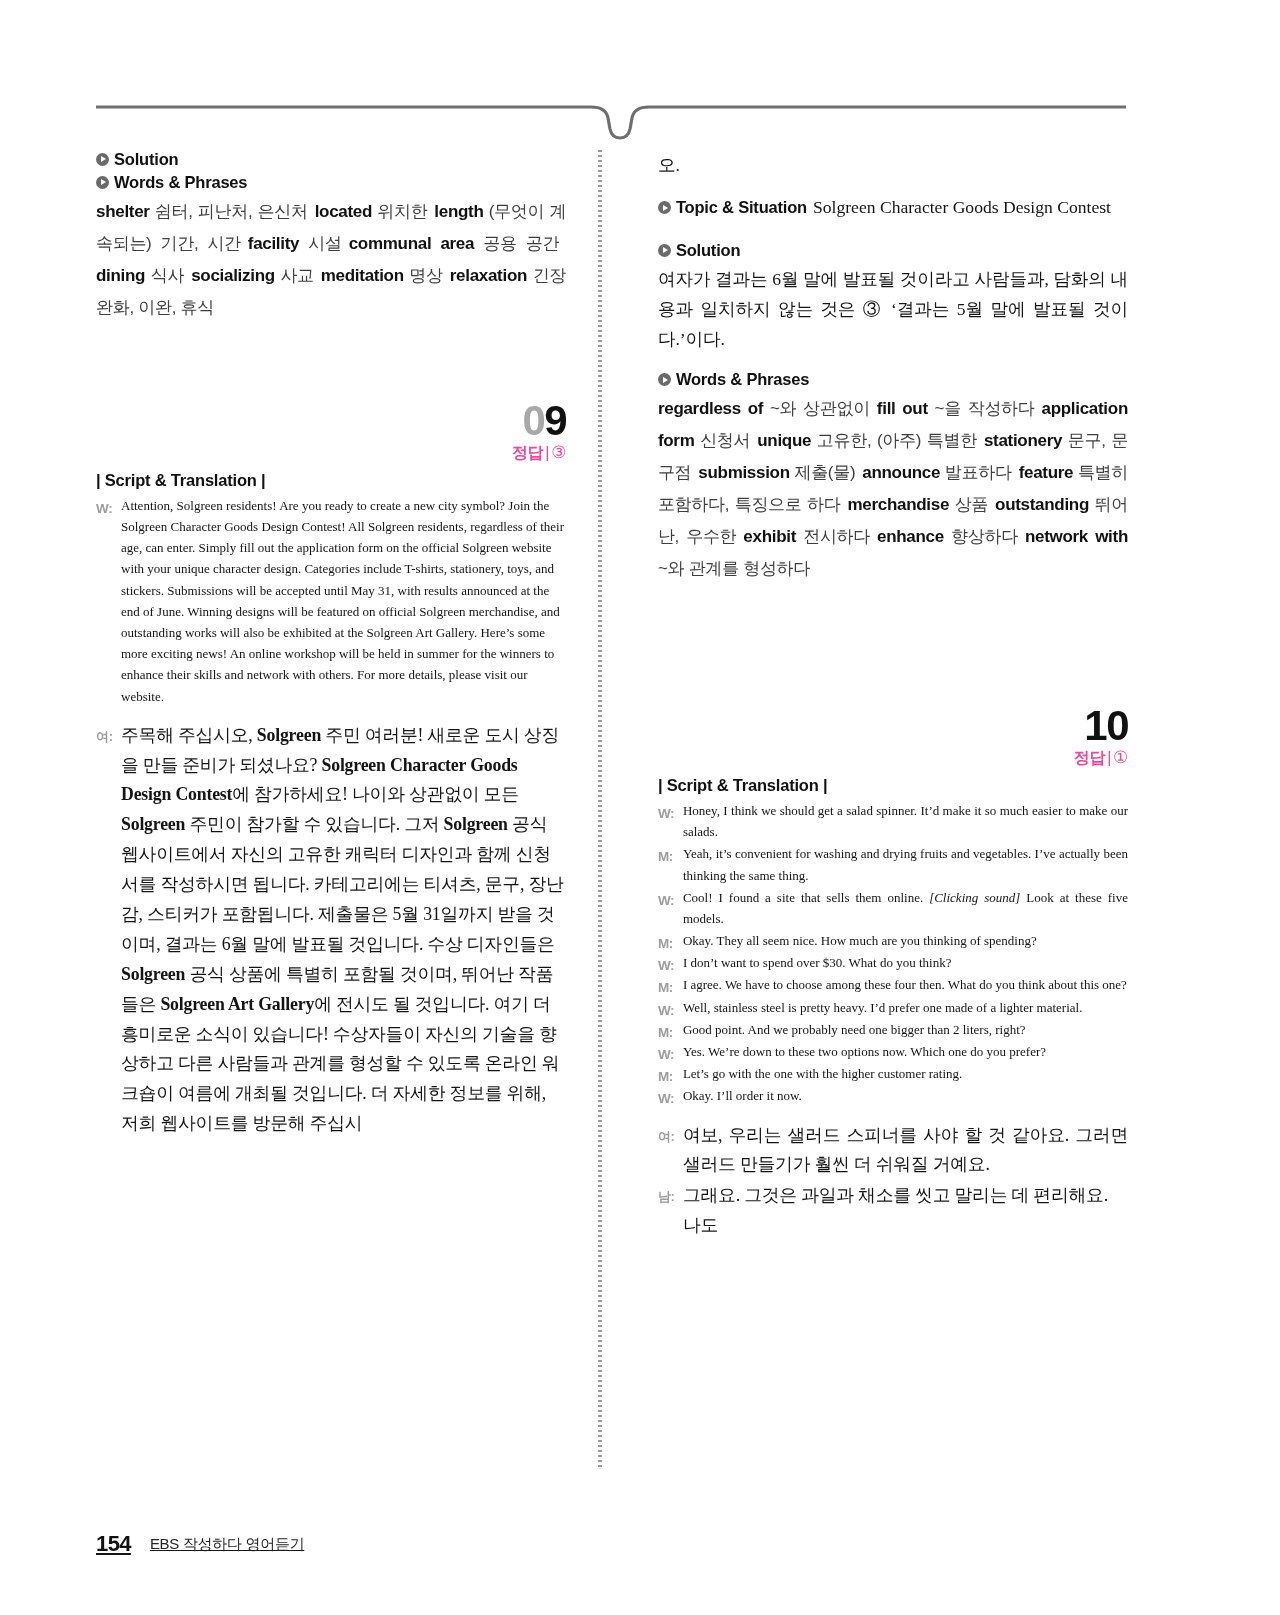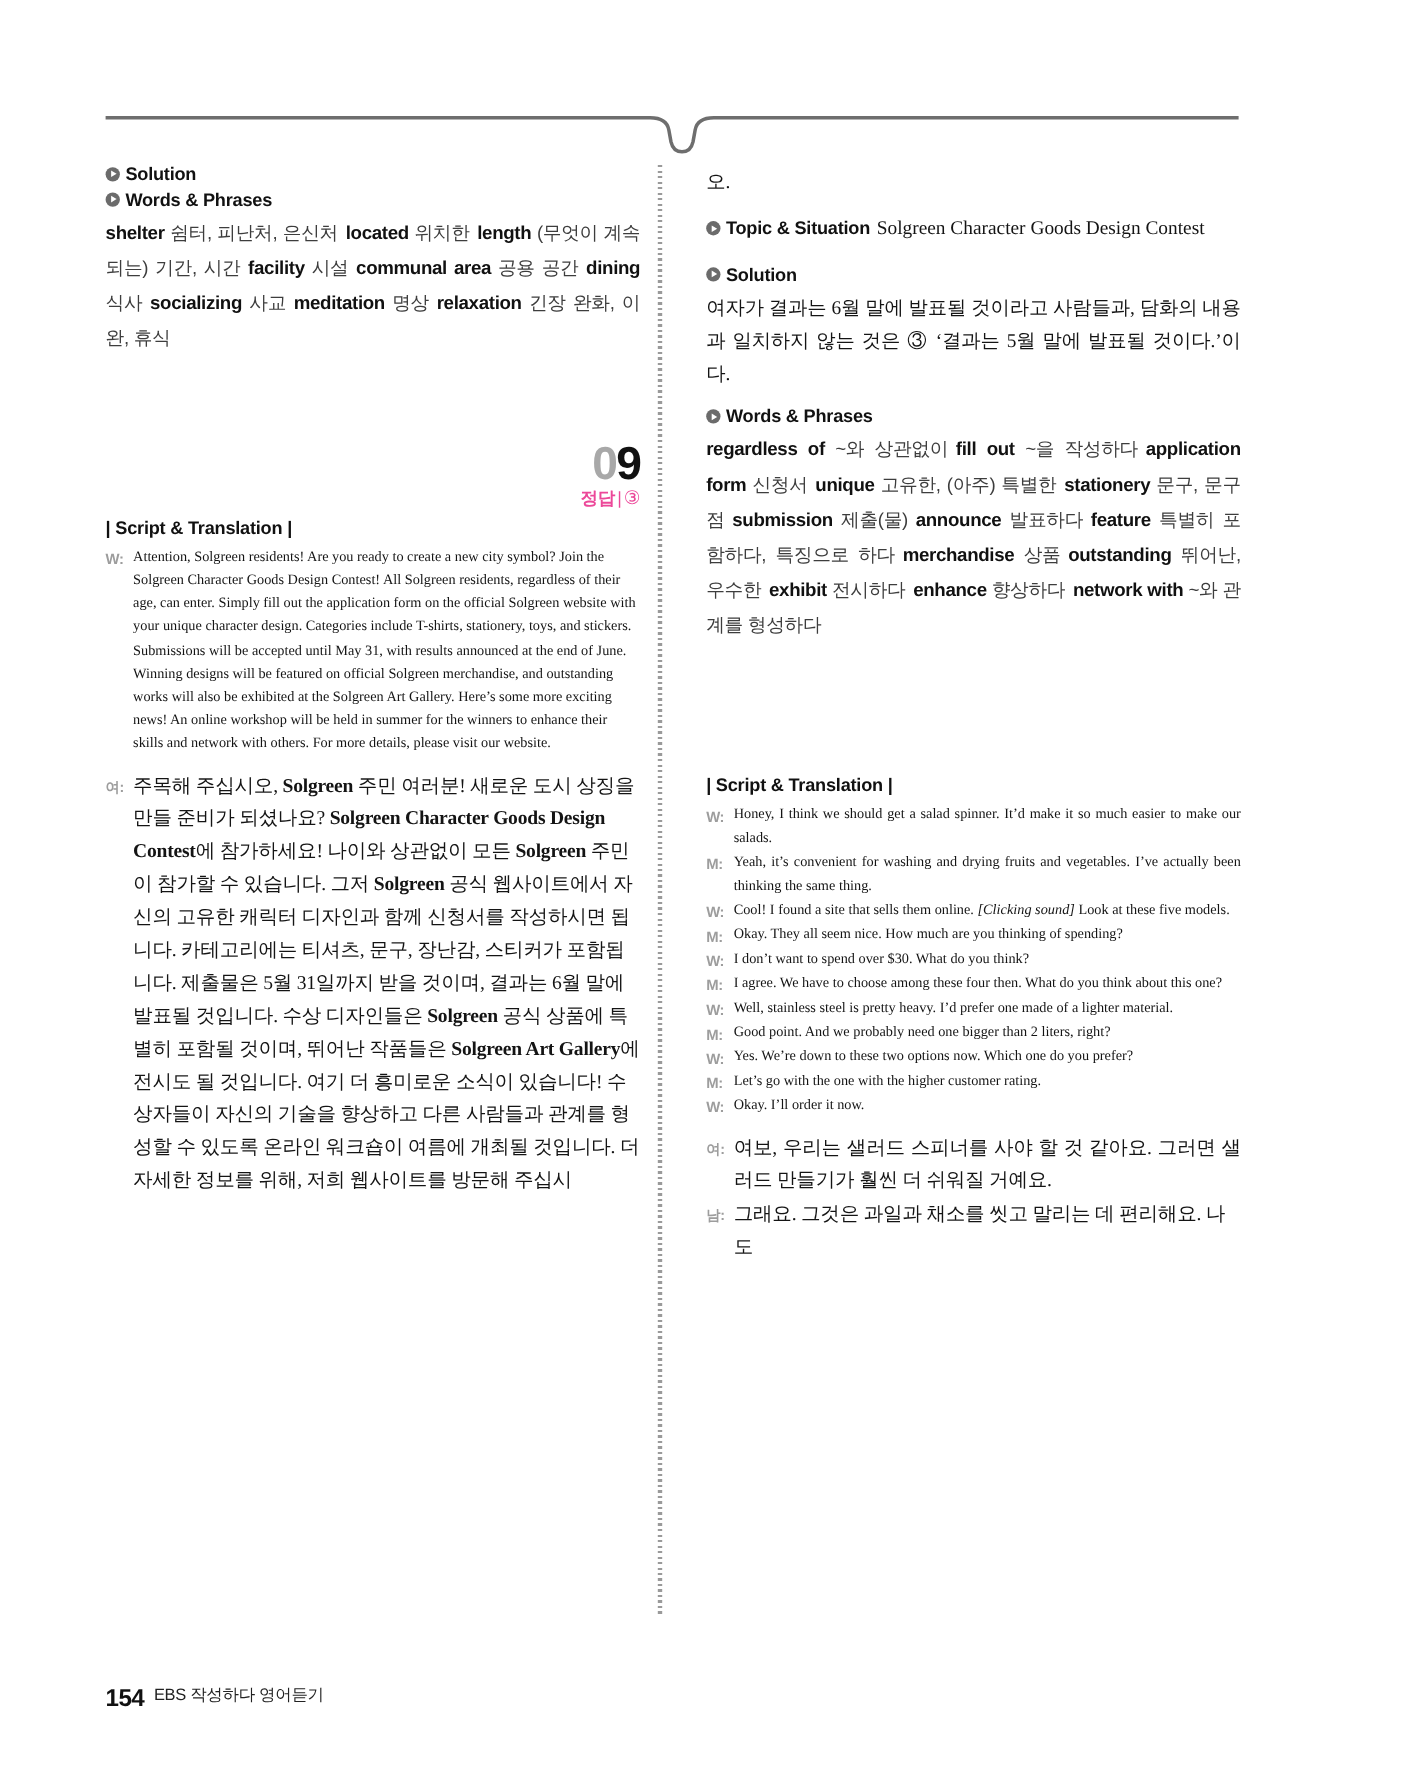--- a/index.html
+++ b/index.html
@@ -26,21 +26,21 @@
   }
 
   
   .page {
     position: absolute;
     top: 150px;
     left: 96px;
     width: 1032px;
     height: 1320px;
     display: flex;
-    gap: 0;
+    gap: 16px;
   }
   .col {
     width: 494px;
     position: relative;
   }
   .col-left { padding-right: 10px; }
   .col-right { padding-left: 34px; }
 
   .divider {
     width: 4px;
@@ -193,22 +193,23 @@
   .lastline { text-align: left; }
 
   .trans-block { margin-top: 14px; }
 
   
   .footer {
     position: absolute;
     left: 96px;
     bottom: 58px;
     display: flex;
-    align-items: flex-start;
-    gap: 9px;
+    align-items: center;
+    gap: 19px;
+    text-decoration: underline;
   }
   .foot-num {
     font-family: "Liberation Sans", "DejaVu Sans", sans-serif;
     font-weight: bold;
     font-size: 22px;
     color: #111;
     letter-spacing: -0.6px;
   }
   .foot-txt {
     font-family: "Liberation Sans", "DejaVu Sans", sans-serif;
@@ -291,20 +292,24 @@
     <div>
       <div class="sec-head">
         <span class="bullet-ico"></span><span>Words &amp; Phrases</span>
       </div>
       <p class="wp-body"><span class="wp-en">regardless of</span> <span class="wp-kr">~와 상관없이</span><span class="wp-sp"></span><span class="wp-en">fill out</span> <span class="wp-kr">~을 작성하다</span><span class="wp-sp"></span><span class="wp-en">application form</span> <span class="wp-kr">신청서</span><span class="wp-sp"></span><span class="wp-en">unique</span> <span class="wp-kr">고유한, (아주) 특별한</span><span class="wp-sp"></span><span class="wp-en">stationery</span> <span class="wp-kr">문구, 문구점</span><span class="wp-sp"></span><span class="wp-en">submission</span> <span class="wp-kr">제출(물)</span><span class="wp-sp"></span><span class="wp-en">announce</span> <span class="wp-kr">발표하다</span><span class="wp-sp"></span><span class="wp-en">feature</span> <span class="wp-kr">특별히 포함하다, 특징으로 하다</span><span class="wp-sp"></span><span class="wp-en">merchandise</span> <span class="wp-kr">상품</span><span class="wp-sp"></span><span class="wp-en">outstanding</span> <span class="wp-kr">뛰어난, 우수한</span><span class="wp-sp"></span><span class="wp-en">exhibit</span> <span class="wp-kr">전시하다</span><span class="wp-sp"></span><span class="wp-en">enhance</span> <span class="wp-kr">향상하다</span><span class="wp-sp"></span><span class="wp-en">network with</span> <span class="wp-kr">~와 관계를 형성하다</span></p>
     </div>
 
     <div style="height:120px"></div>
 
     <div>
+      <div class="qhead">
+        <div class="qnum"><span class="dim"></span><span class="lit">10</span></div>
+        <div class="qans"><span>정답</span><span class="sep">|</span><span class="circ">①</span></div>
+      </div>
       <div class="st-label">| Script &amp; Translation |</div>
       <div class="script">
           <div class="line">
             <span class="spk">W:</span>
             <span class="utt">Honey, I think we should get a salad spinner. It’d make it so much easier to make our salads.</span>
           </div>
           <div class="line">
             <span class="spk">M:</span>
             <span class="utt">Yeah, it’s convenient for washing and drying fruits and vegetables. I’ve actually been thinking the same thing.</span>
           </div>

